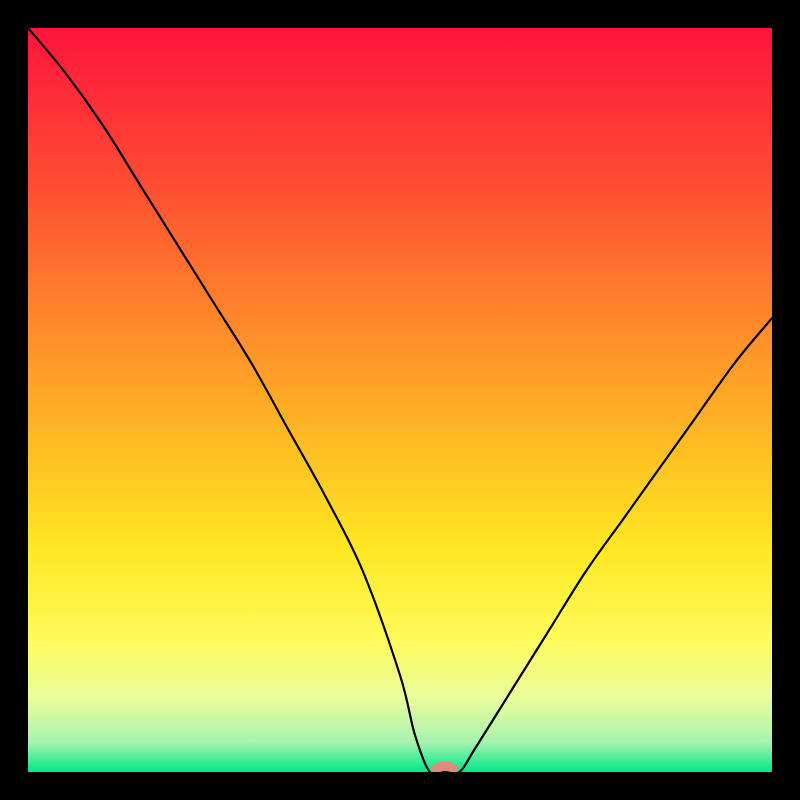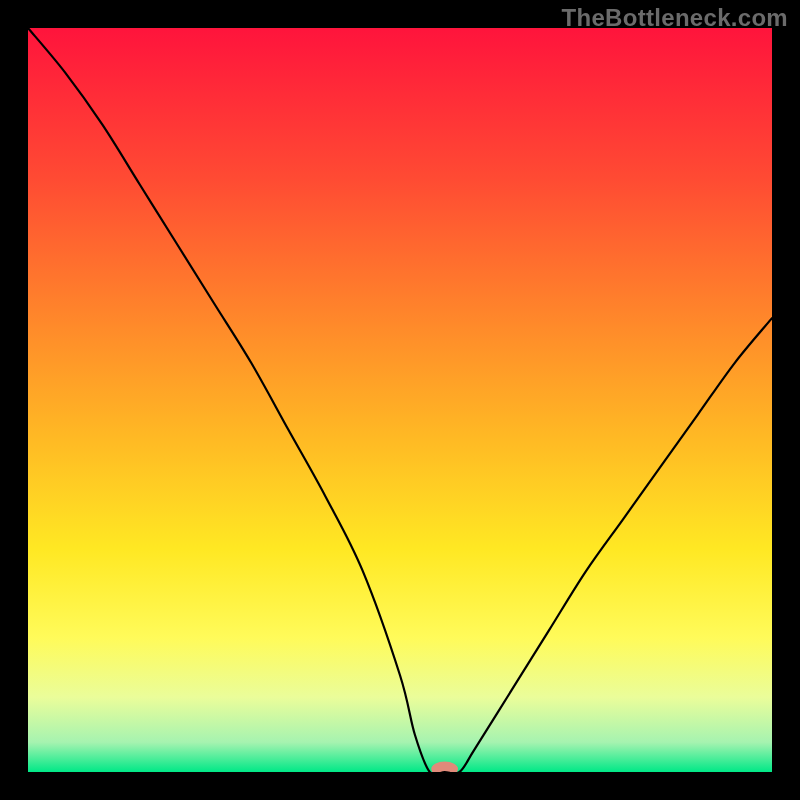--- a/index.html
+++ b/index.html
@@ -39,21 +39,20 @@
   .canvas-svg {
     position: absolute;
     inset: 0;
     z-index: 2;
   }
 </style>
 </head>
 <body>
 
 <div class="frame">
-  <div class="watermark">TheBottleneck.com</div>
   <div class="plot">
     <svg class="canvas-svg" viewBox="0 0 744 744" preserveAspectRatio="none">
       <defs>
         <linearGradient id="bg-grad" x1="0" y1="0" x2="0" y2="1">
             <stop offset="0.0%" stop-color="#ff143c"></stop>
             <stop offset="20.0%" stop-color="#ff4a33"></stop>
             <stop offset="40.0%" stop-color="#ff8a2a"></stop>
             <stop offset="55.0%" stop-color="#ffb924"></stop>
             <stop offset="70.0%" stop-color="#ffe823"></stop>
             <stop offset="82.0%" stop-color="#fffb5a"></stop>

